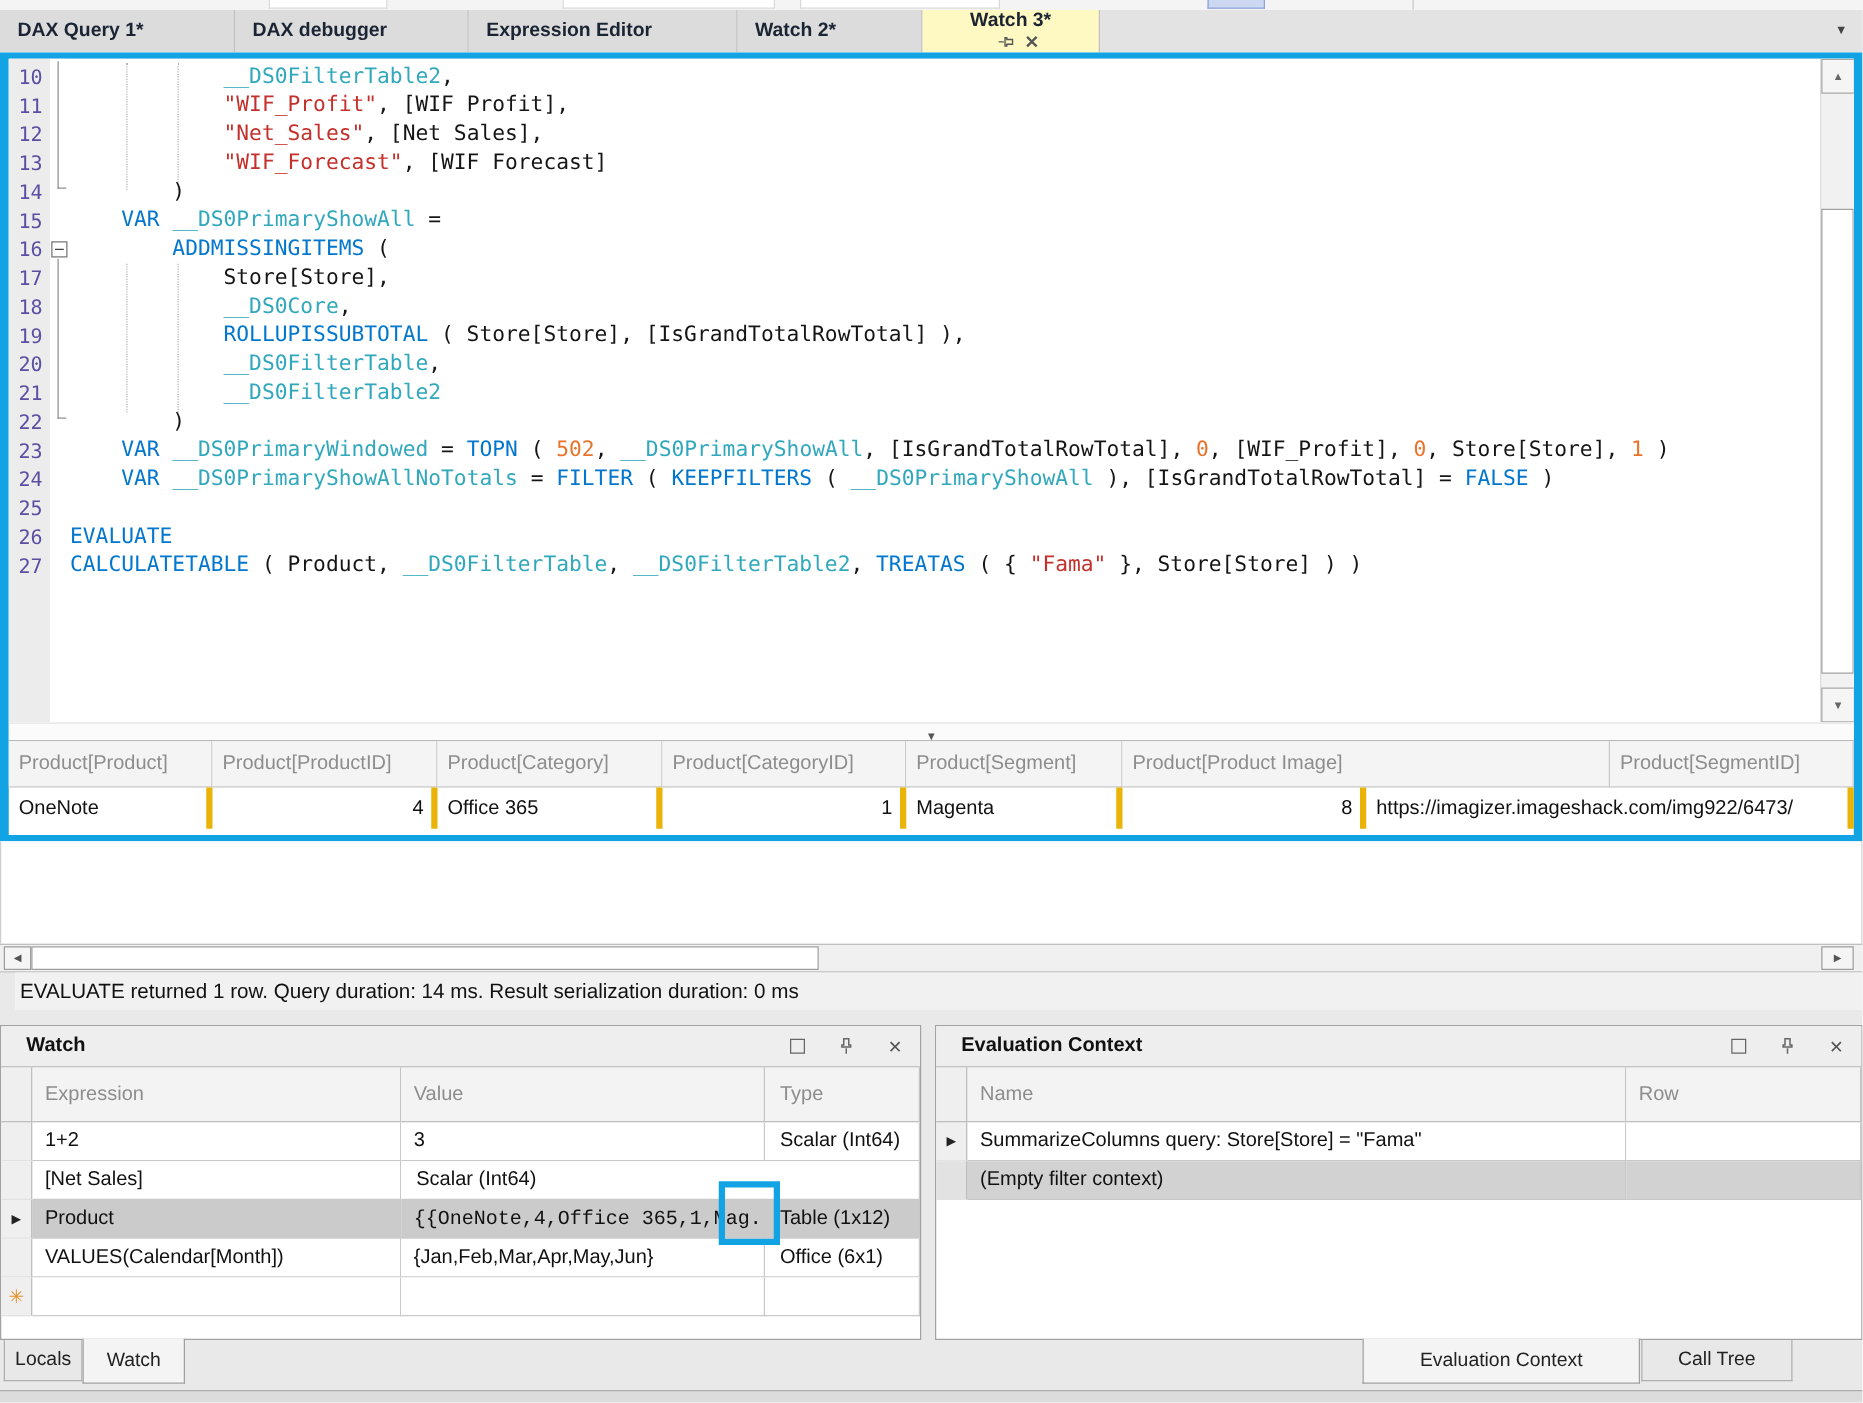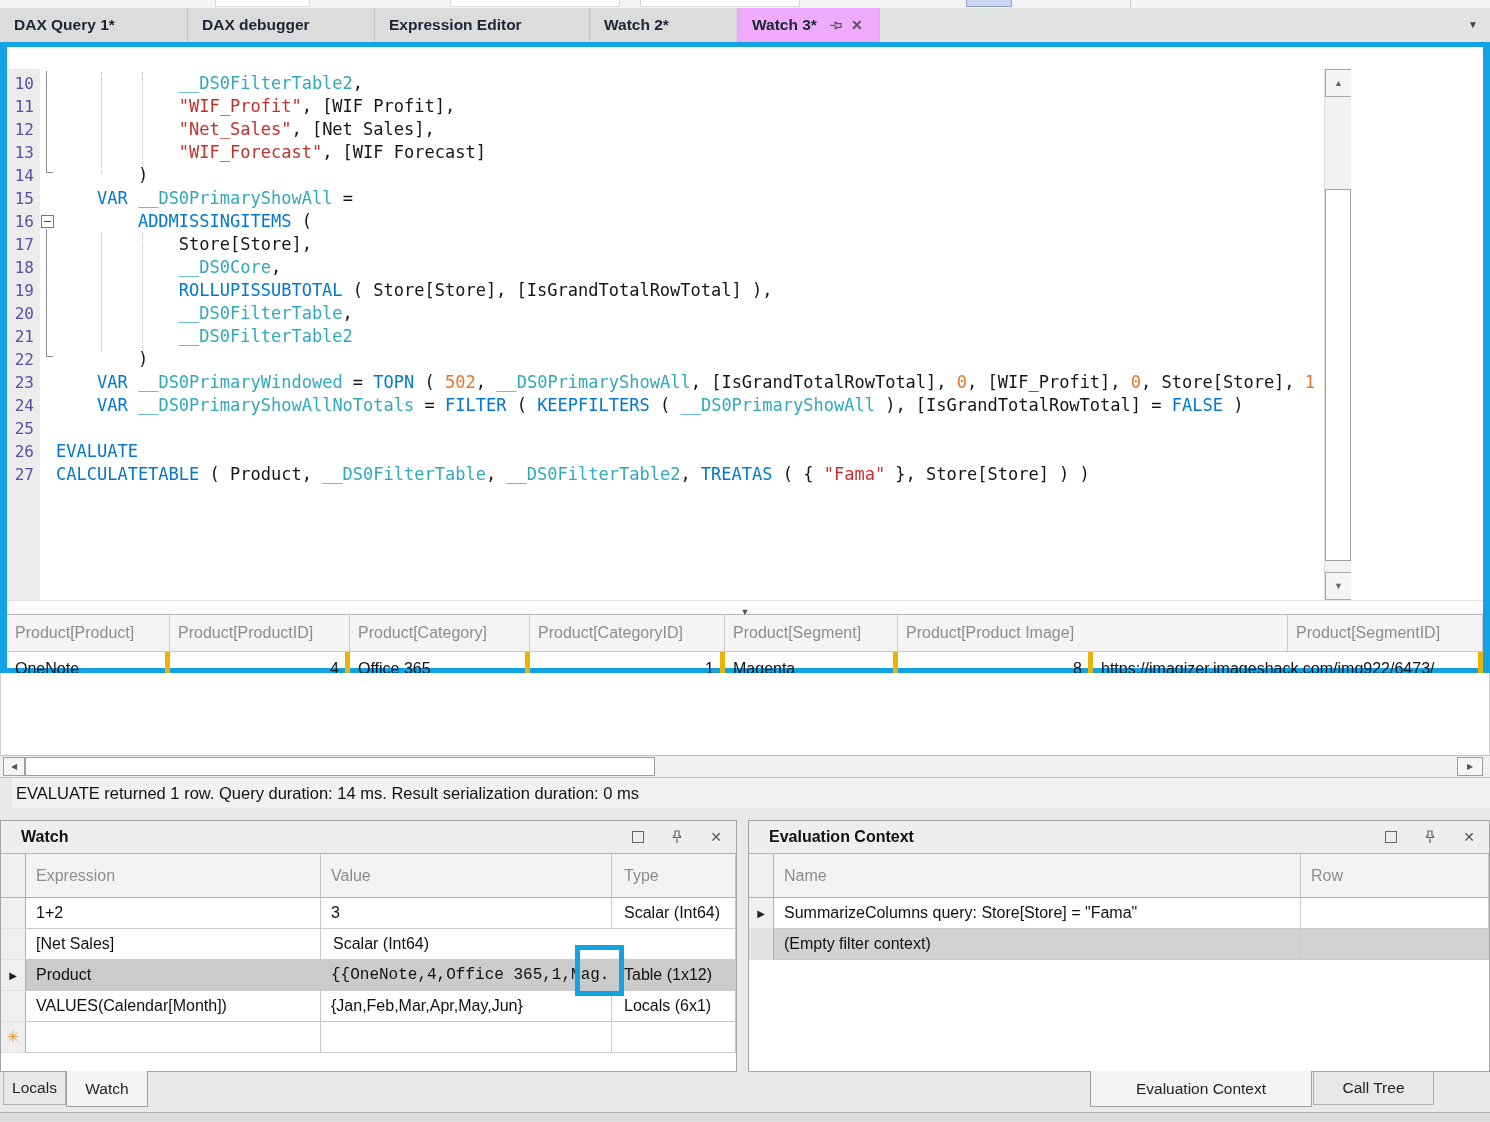--- a/index.html
+++ b/index.html
@@ -8,28 +8,28 @@
 
   
   .top-strip { position:absolute; left:0; top:0; width:1490px; height:8px; background:#f4f4f4; }
   .top-strip .part-btn { position:absolute; top:0; height:7px; background:#ffffff; border:1px solid #d9d9d9; border-top:none; }
   .top-strip .lavender { position:absolute; left:966px; top:0; width:46px; height:7px; background:#ccd8f2; border:1px solid #8fa3d6; border-top:none; }
   .top-strip .vline { position:absolute; top:0; width:1px; height:8px; background:#c9c9c9; }
 
   
   .tabbar { position:absolute; left:0; top:8px; width:1490px; height:34px; background:#dcdcdc; display:flex; align-items:stretch; }
   .doc-tab { display:flex; align-items:center; padding:0 14px; border-right:1px solid #c2c2c2; font-size:15.5px; font-weight:600; color:#1b2433; background:#dcdcdc; }
-  .doc-tab.active { background:#f0abfc; }
+  .doc-tab.active { background:#fef9c3;flex-direction:column; }
   .doc-tab .tab-icons { display:flex; align-items:center; gap:9px; margin-left:12px; color:#555; }
   .tabbar-fill { flex:1; background:#e3e3e3; position:relative; }
   .tabbar-dd { position:absolute; right:12px; top:11px; font-size:10px; color:#444; }
 
   
   .editor-block { position:absolute; left:0; top:42px; width:1490px; height:631px; border:5px solid #12a3e4; border-left-width:7px; border-right-width:7px; background:#fff; }
-  .code-region { position:relative; width:1344px; height:531px; overflow:hidden; background:#fff;margin-top:22px; }
+  .code-region { position:relative; width:1476px; height:531px; overflow:hidden; background:#fff; }
   .gutter { position:absolute; left:0; top:0; width:33px; height:531px; background:#ececec; }
   .gutter pre { font-family:"DejaVu Sans Mono", monospace; font-size:16px; line-height:23px; color:#5a4fa2; text-align:right; padding:3px 6px 0 0; }
   .fold-col { position:absolute; left:33px; top:0; width:16px; height:531px; background:#fff; }
   .fold-l { position:absolute; width:7px; border-left:1px solid #909090; border-bottom:1px solid #909090; }
   .fold-box { position:absolute; width:13px; height:13px; border:1px solid #777; background:#fff; }
   .fold-box i { position:absolute; left:2px; top:5px; width:7px; height:1px; background:#444; }
   .code-pre { position:absolute; left:49px; top:3px; right:28px; font-family:"DejaVu Sans Mono", monospace; font-size:17px; line-height:23px; white-space:pre; color:#151515; }
   .code-pre .k { color:#0277cd; }
   .code-pre .v { color:#31a8bc; }
   .code-pre .s { color:#c4302b; }
@@ -249,21 +249,21 @@
           </span>
         </div>
         <div class="cell" style="flex: 1 1 0%; padding-left: 12px;">Table (1x12)</div>
       </div>
       <div class="grid-row">
         <div class="rh"></div>
         <div class="cell" style="width: 295px;">VALUES(Calendar[Month])</div>
         <div class="cell" style="width: 291px;">
           <span>{Jan,Feb,Mar,Apr,May,Jun}</span>
         </div>
-        <div class="cell" style="flex: 1 1 0%; padding-left: 12px;">Locals (6x1)</div>
+        <div class="cell" style="flex: 1 1 0%; padding-left: 12px;">Office (6x1)</div>
       </div>
       <div class="grid-row">
         <div class="rh">
           <span class="star">✳</span>
         </div>
         <div class="cell" style="width: 295px;"></div>
         <div class="cell" style="width: 291px;">
           <span></span>
         </div>
         <div class="cell" style="flex: 1 1 0%; padding-left: 12px;"></div>

